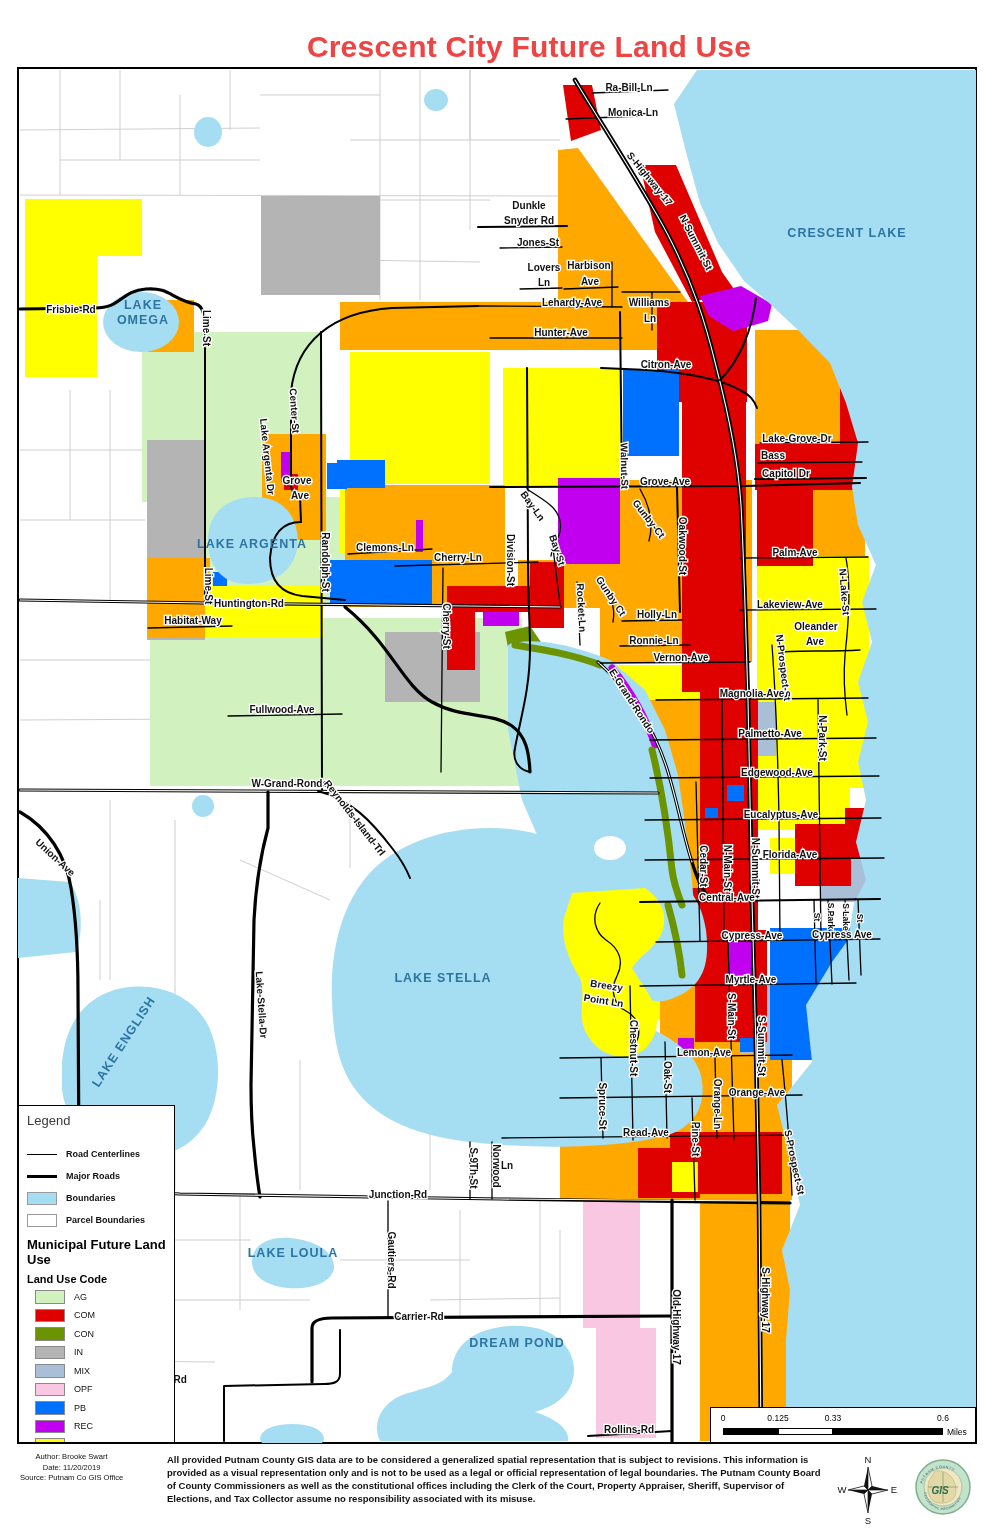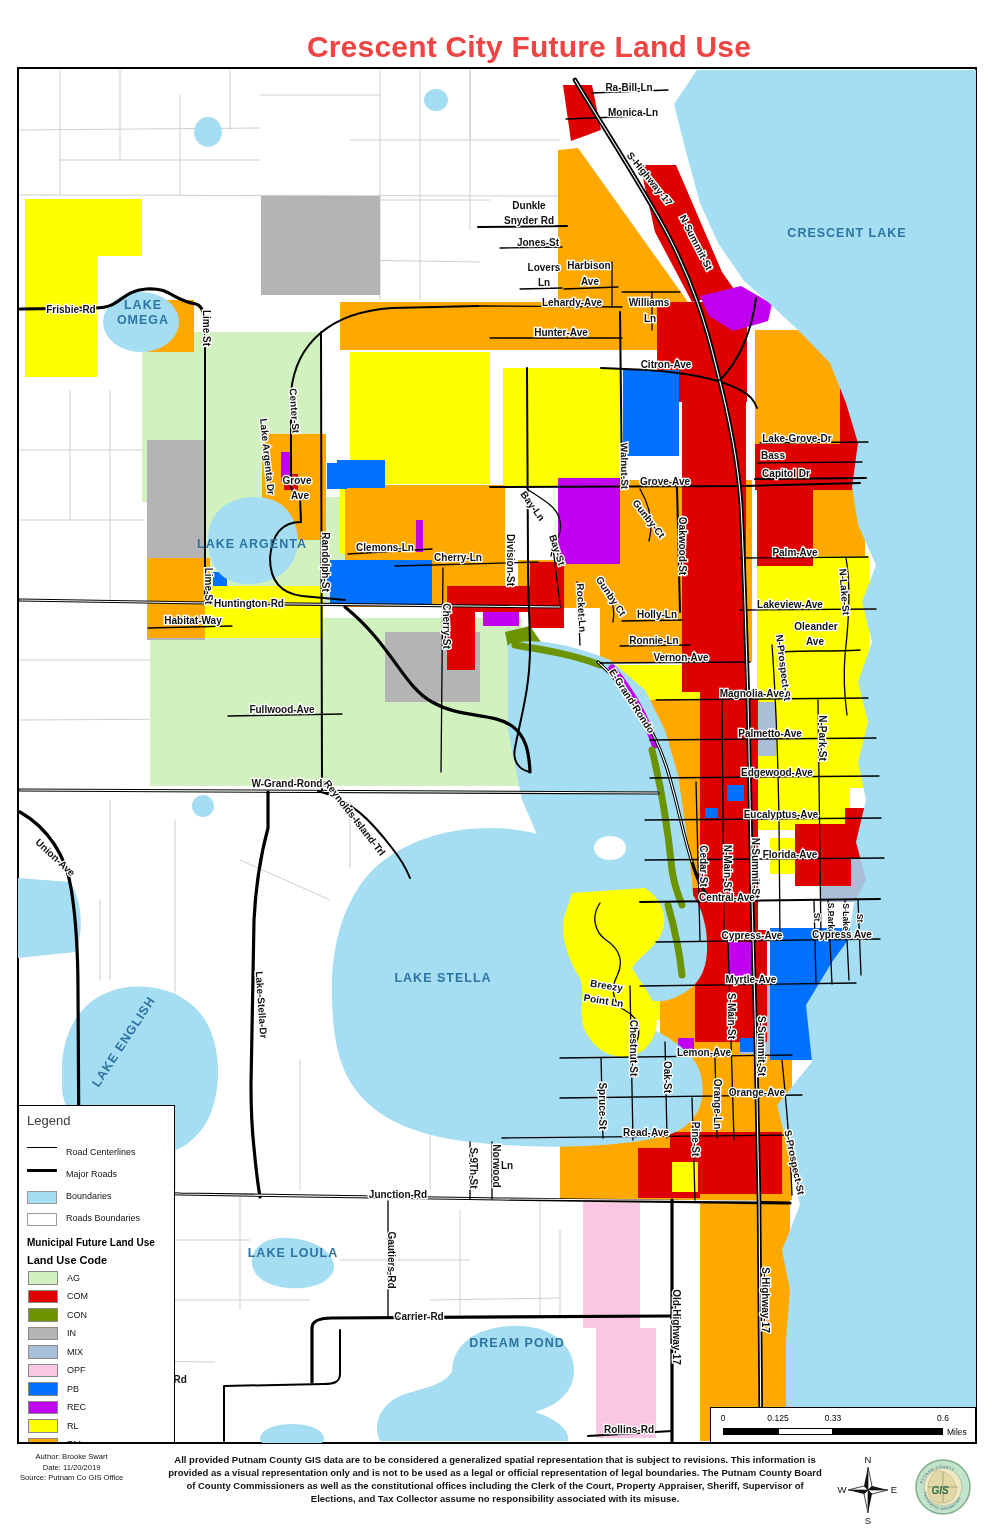--- a/index.html
+++ b/index.html
@@ -16,39 +16,39 @@
   .water{fill:var(--water);}
   .parcelline{stroke:#c9c9c9;stroke-width:0.9;fill:none;}
   .road{stroke:#000;fill:none;stroke-linecap:round;stroke-linejoin:round;}
   .w12{stroke-width:1.3} .w2{stroke-width:2} .w3{stroke-width:3.2} .w45{stroke-width:4.6}
   .core{stroke:#fff;stroke-width:1.1;fill:none;stroke-linecap:round;stroke-linejoin:round;}
   .conline{stroke:var(--lu-CON);stroke-width:7;fill:none;stroke-linecap:round;}
   .recline{stroke:var(--lu-REC);stroke-width:7;fill:none;stroke-linecap:round;}
 
   #legend{position:absolute;left:18px;top:1105px;width:157px;height:338px;background:#fff;border:1.6px solid #000;box-sizing:border-box;padding:7px 6px 4px 8px;overflow:hidden;}
   #legend .lg-title{font-size:13px;color:#3a3a3a;margin-bottom:19px;}
-  .lg-row{display:flex;align-items:flex-start;margin:8px 0;height:14px;}
+  .lg-row{display:flex;align-items:center;margin:8px 0;height:14px;font-weight:bold;}
   .lg-row .sw{width:30px;min-width:30px;margin-right:9px;display:inline-block;}
   .sw-thin{border-top:1.4px solid #000;height:0;}
   .sw-thick{border-top:3px solid #000;height:0;}
   .sw-box{height:13px;border:1px solid #9a9a9a;box-sizing:border-box;}
   .lg-row .lab{font-size:9px;color:#111;}
-  .lg-h1{font-size:10px;font-weight:bold;color:#000;margin:10px 0 2px 0;}
+  .lg-h1{font-size:13px;font-weight:bold;color:#000;margin:10px 0 2px 0;}
   .lg-h2{font-size:11px;font-weight:bold;color:#000;margin:6px 0 2px 0;}
-  .lu-row{display:flex;align-items:center;margin:5px 1px;height:13.5px;}
+  .lu-row{display:flex;align-items:center;margin:5px 8px;height:13.5px;}
   .lu-row .sw{width:30px;min-width:30px;height:13.5px;margin-right:9px;border:1px solid #8a8a8a;box-sizing:border-box;}
   .lu-row .lab{font-size:9px;color:#111;}
 
   #scalebar{position:absolute;left:710px;top:1407px;width:266px;height:36px;background:#fff;border:1.5px solid #000;box-sizing:border-box;}
   .tick{position:absolute;top:5px;font-size:8.5px;color:#000;transform:translateX(-50%);}
   .sb-seg{position:absolute;top:20px;height:7px;border:1px solid #000;box-sizing:border-box;}
   #sb-unit{position:absolute;top:19px;left:236px;font-size:8.5px;color:#000;}
 
   #footer-left{position:absolute;left:20px;top:1452px;font-size:7.6px;line-height:10.5px;color:#111;text-align:center;}
-  #disclaimer{position:absolute;left:167px;top:1453px;width:656px;font-size:9.5px;font-weight:600;line-height:13px;text-align:center;color:#111;}
+  #disclaimer{position:absolute;left:167px;top:1453px;width:656px;font-size:9.5px;font-weight:600;line-height:13px;text-align:left;color:#111;}
   #compass{position:absolute;left:836px;top:1450px;}
   .cmp-ltr{font-size:9.5px;fill:#111;text-anchor:middle;}
   #gislogo{position:absolute;left:913px;top:1457px;}
 </style>
 </head>
 <body>
 
 <div id="page">
   <div id="map-title">Crescent City Future Land Use</div>
 
@@ -425,21 +425,21 @@
         <div class="lg-row">
           <span class="sw sw-thick"></span>
           <span class="lab">Major Roads</span>
         </div>
         <div class="lg-row">
           <span class="sw sw-box" style="background: rgb(165, 222, 242);"></span>
           <span class="lab">Boundaries</span>
         </div>
         <div class="lg-row">
           <span class="sw sw-box" style="background: rgb(255, 255, 255);"></span>
-          <span class="lab">Roads Boundaries</span>
+          <span class="lab">Parcel Boundaries</span>
         </div>
       </div>
     <div class="lg-h1">Municipal Future Land Use</div>
     <div class="lg-h2">Land Use Code</div>
     <div id="landuse-rows">
         <div class="lu-row">
           <span class="sw" style="background: rgb(209, 241, 191);"></span>
           <span class="lab">AG</span>
         </div>
         <div class="lu-row">

